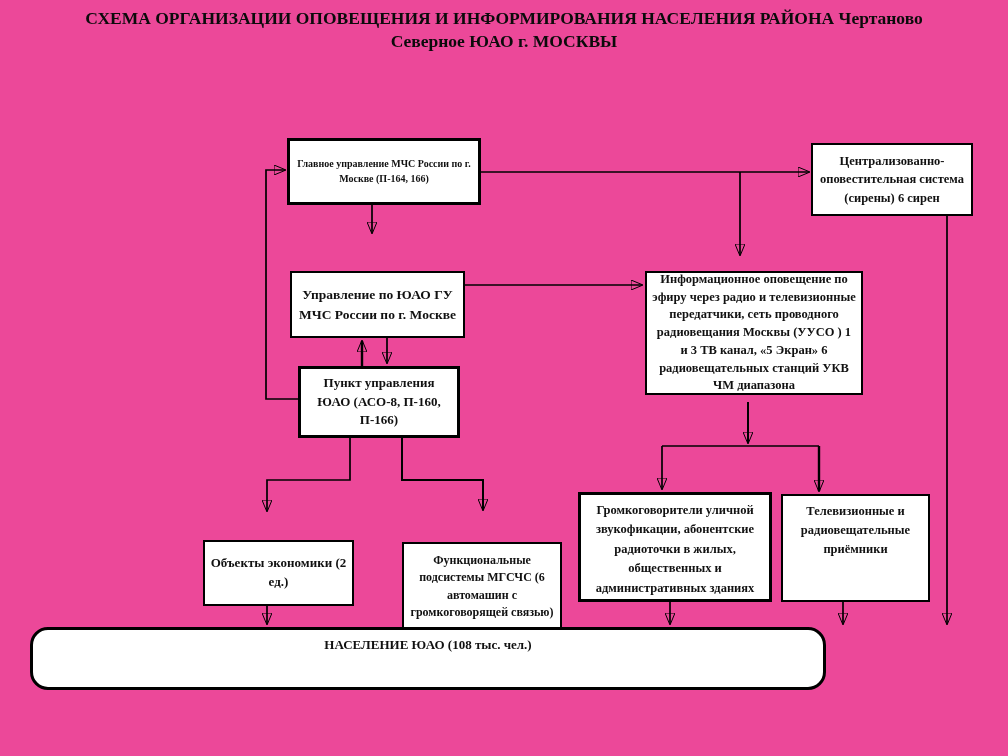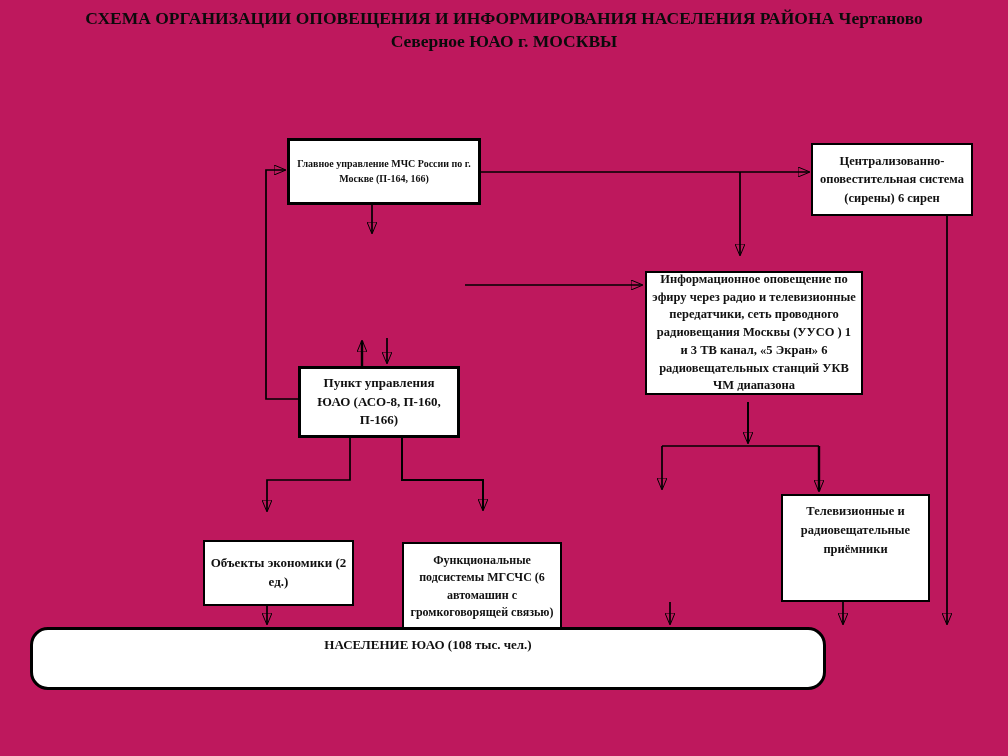--- a/index.html
+++ b/index.html
@@ -1,17 +1,17 @@
 <!DOCTYPE html>
 <html><head>
 <meta charset="utf-8">
 <style>
   html,body{margin:0;padding:0;background:#ffffff;}
   .canvas{
-    position:relative;width:1008px;height:756px;background:#be185d;
+    position:relative;width:1008px;height:756px;background:#ec4899;
     font-family:"Liberation Serif","DejaVu Serif",serif;color:#111;
     overflow:hidden;
   }
   .title{
     position:absolute;left:0;top:7px;width:1008px;text-align:center;
     font-weight:bold;font-size:17.5px;line-height:23px;color:#0b0b0b;
   }
   .wires{position:absolute;left:0;top:0;width:1008px;height:756px;}
   .wires path{stroke:#000;fill:none;}
   .node{
@@ -81,27 +81,29 @@
     <path d="M487 602 L487 624" stroke-width="1.7" marker-end="url(#arr)"></path>
     <path d="M670 602 L670 624" stroke-width="1.7" marker-end="url(#arr)"></path>
     <path d="M843 602 L843 624" stroke-width="1.7" marker-end="url(#arr)"></path>
   </svg>
 
   <div class="node thick" id="n-gu">Главное управление МЧС России по г. Москве (П-164, 166)</div>
 
   <div class="node" id="n-siren">Централизованно-оповестительная система (сирены) 6 сирен</div>
 
 
+  <div class="node" id="n-upr">Управление по ЮАО ГУ МЧС России по г. Москве</div>
 
   <div class="node" id="n-info">Информационное оповещение по эфиру через радио и телевизионные передатчики, сеть проводного радиовещания Москвы (УУСО ) 1 и 3 ТВ канал, «5 Экран» 6 радиовещательных станций УКВ ЧМ диапазона</div>
 
   <div class="node thick" id="n-punkt">Пункт управления ЮАО (АСО-8, П-160, П-166)</div>
 
   <div class="node" id="n-obj">Объекты экономики (2 ед.)</div>
 
   <div class="node" id="n-funk">Функциональные подсистемы МГСЧС (6 автомашин с громкоговорящей связью)</div>
 
+  <div class="node thick topalign" id="n-gromko">Громкоговорители уличной звукофикации, абонентские радиоточки в жилых, общественных и административных зданиях</div>
 
   <div class="node topalign" id="n-tv">Телевизионные и радиовещательные приёмники</div>
 
   <div class="node thick topalign" id="n-nas">НАСЕЛЕНИЕ ЮАО (108 тыс. чел.)</div>
 
 </div>
 
 </body></html>

